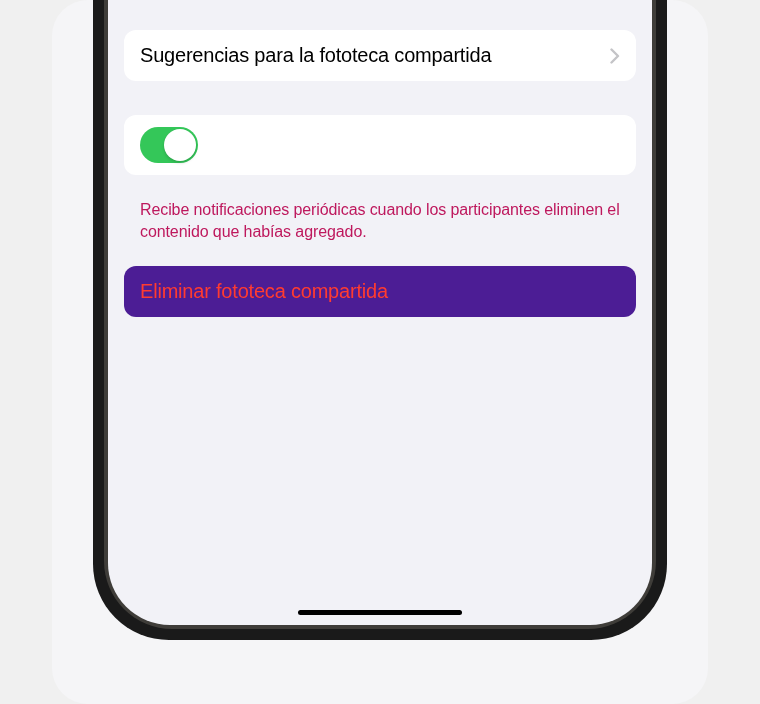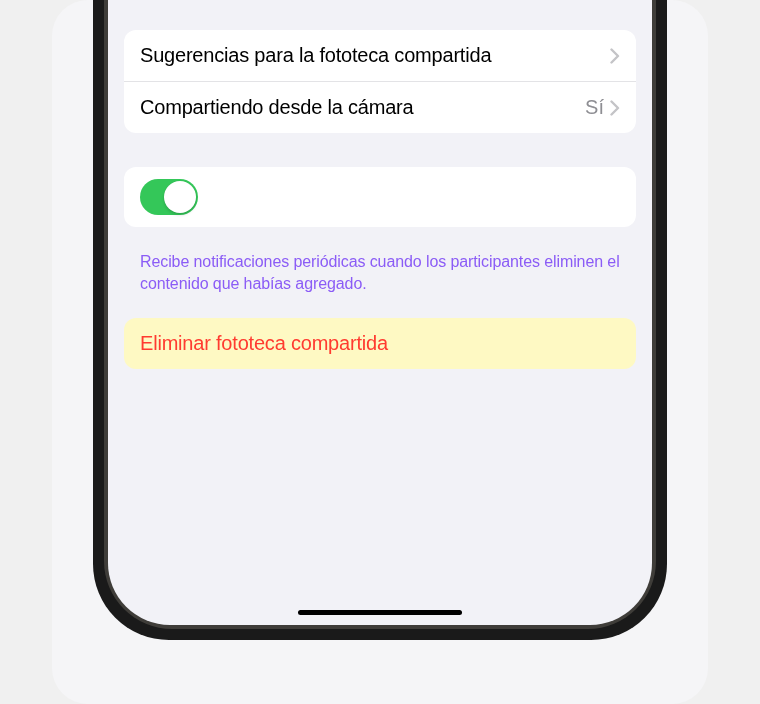--- a/index.html
+++ b/index.html
@@ -131,27 +131,27 @@
       border-radius: 50%;
       position: absolute;
       top: 2px;
       right: 2px;
       box-shadow: 0 2px 3px rgba(0,0,0,0.15), 0 0 1px rgba(0,0,0,0.1);
     }
     
     .footer-text {
       padding: 8px 16px 24px 16px;
       font-size: 16px;
-      color: #8b5cf6;
+      color: #be185d;
       line-height: 1.35;
       letter-spacing: -0.1px;
     }
     
     .destructive-group {
-      background: #fef9c3;
+      background: #4c1d95;
       border-radius: 12px;
       overflow: hidden;
     }
     
     .destructive-row {
       padding: 14px 16px;
       min-height: 48px;
       display: flex;
       align-items: center;
     }
@@ -189,29 +189,20 @@
 
           <div class="settings-group">
             <div class="settings-row">
               <span class="row-label">Sugerencias para la fototeca compartida</span>
               <span class="chevron">
                 <svg viewBox="0 0 10 16" fill="none">
                   <path d="M1.5 1.5L8 8L1.5 14.5" stroke="currentColor" stroke-width="2.4" stroke-linecap="round" stroke-linejoin="round"></path>
                 </svg>
               </span>
             </div>
-            <div class="settings-row">
-              <span class="row-label">Compartiendo desde la cámara</span>
-              <span class="row-value">Sí</span>
-              <span class="chevron">
-                <svg viewBox="0 0 10 16" fill="none">
-                  <path d="M1.5 1.5L8 8L1.5 14.5" stroke="currentColor" stroke-width="2.4" stroke-linecap="round" stroke-linejoin="round"></path>
-                </svg>
-              </span>
-            </div>
           </div>
 
           <div class="group-spacer"></div>
 
           <div class="settings-group">
             <div class="toggle-row">
               <div class="toggle-switch">
                 <div class="toggle-knob"></div>
               </div>
             </div>

